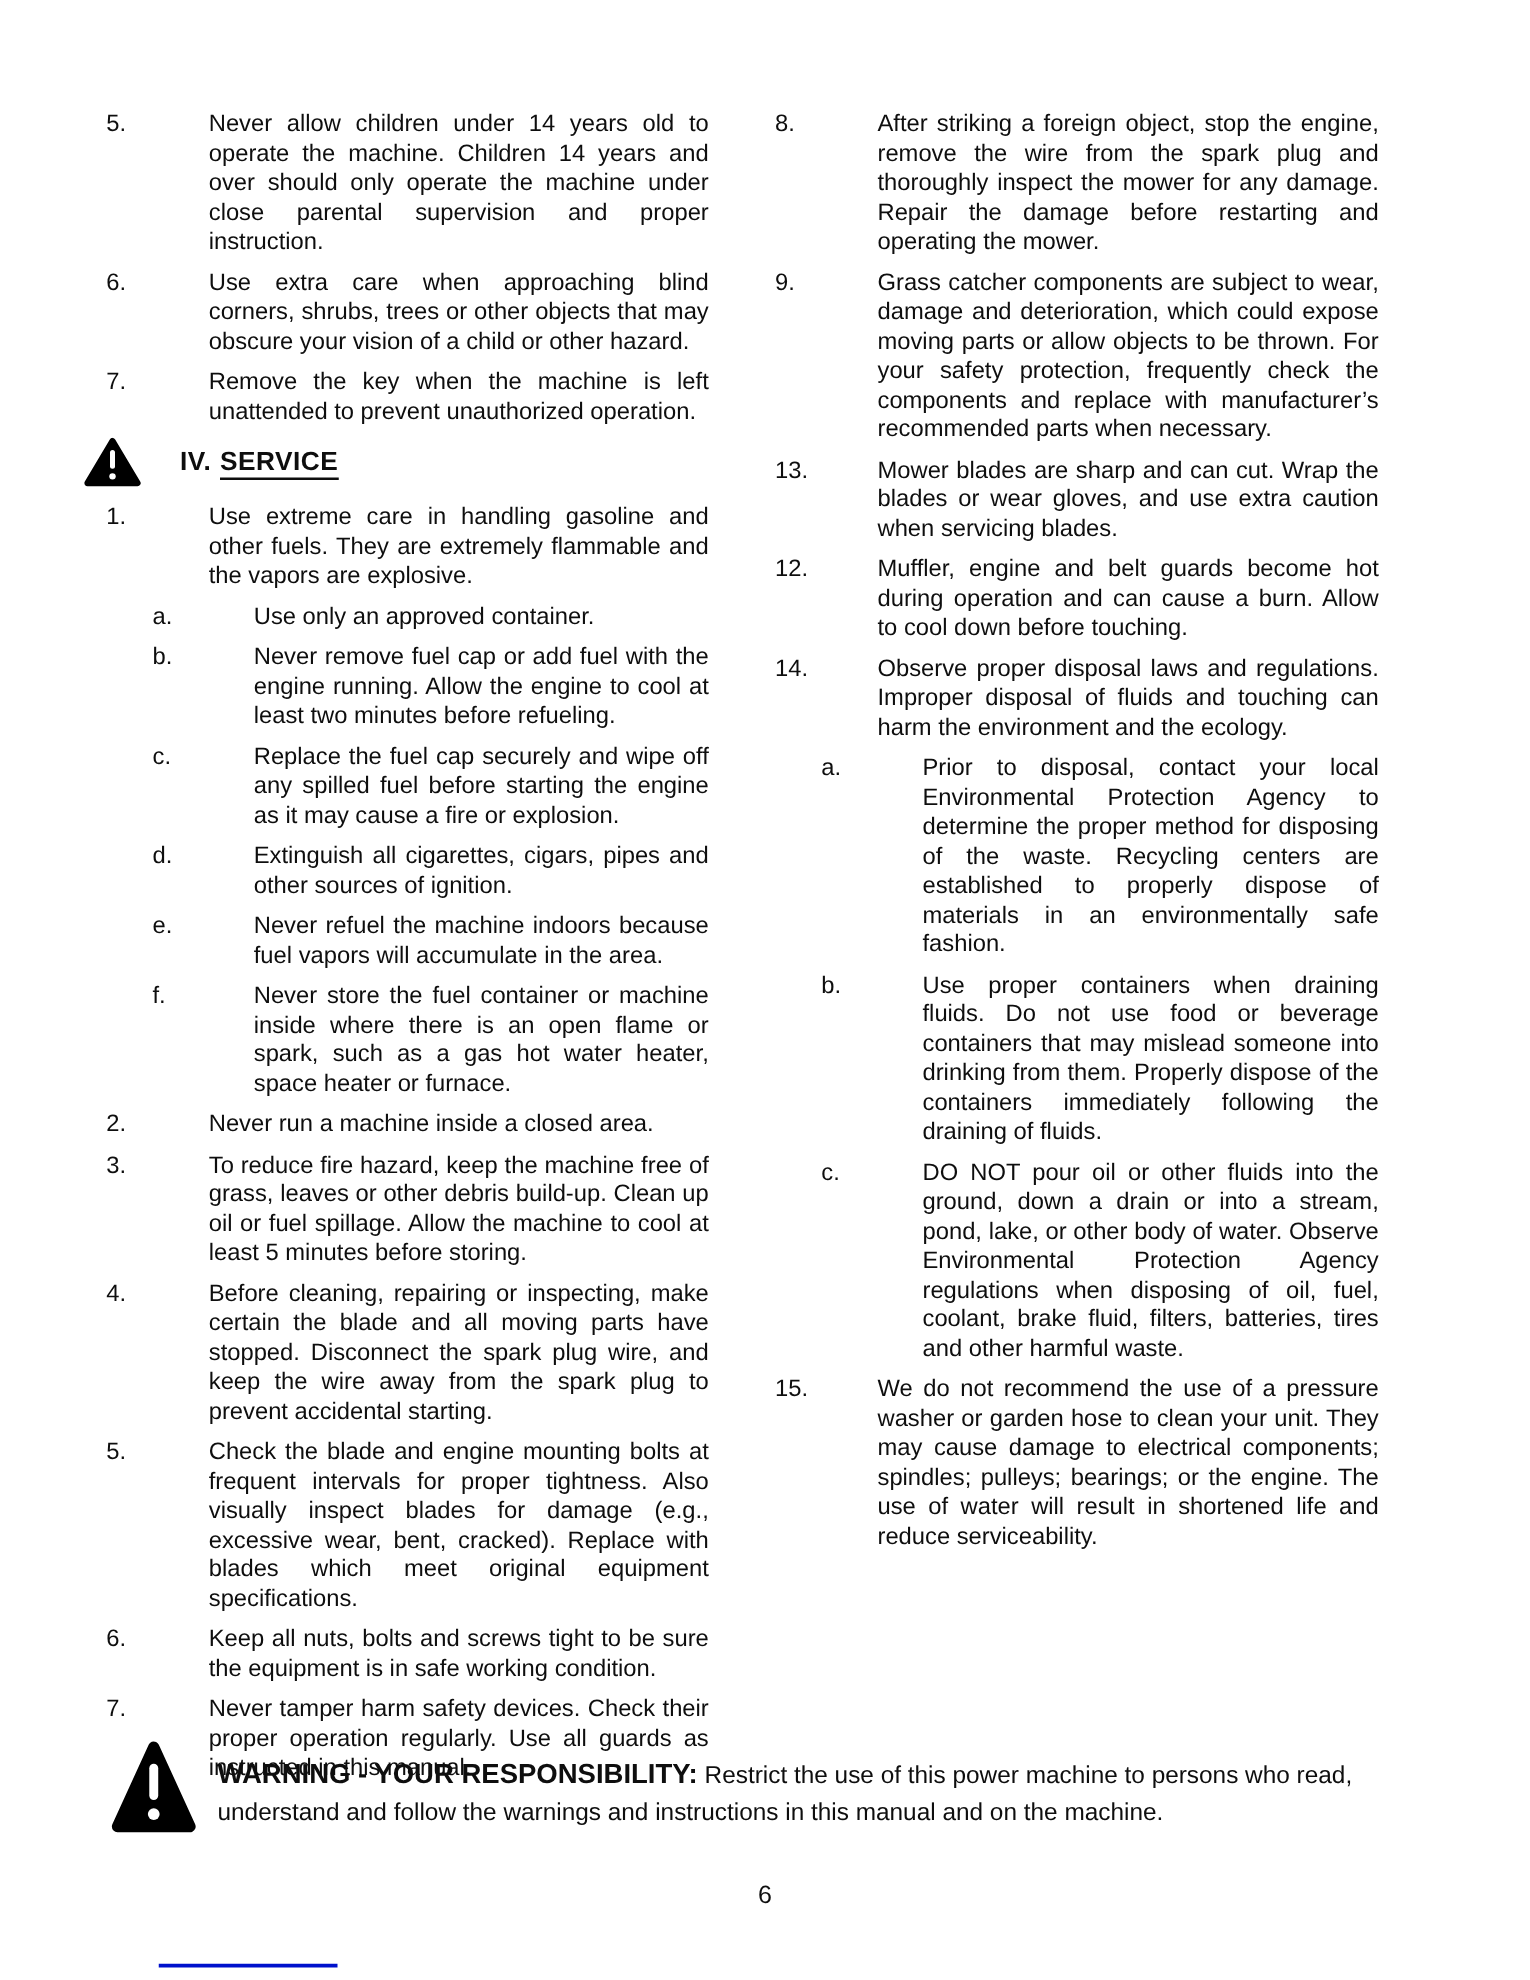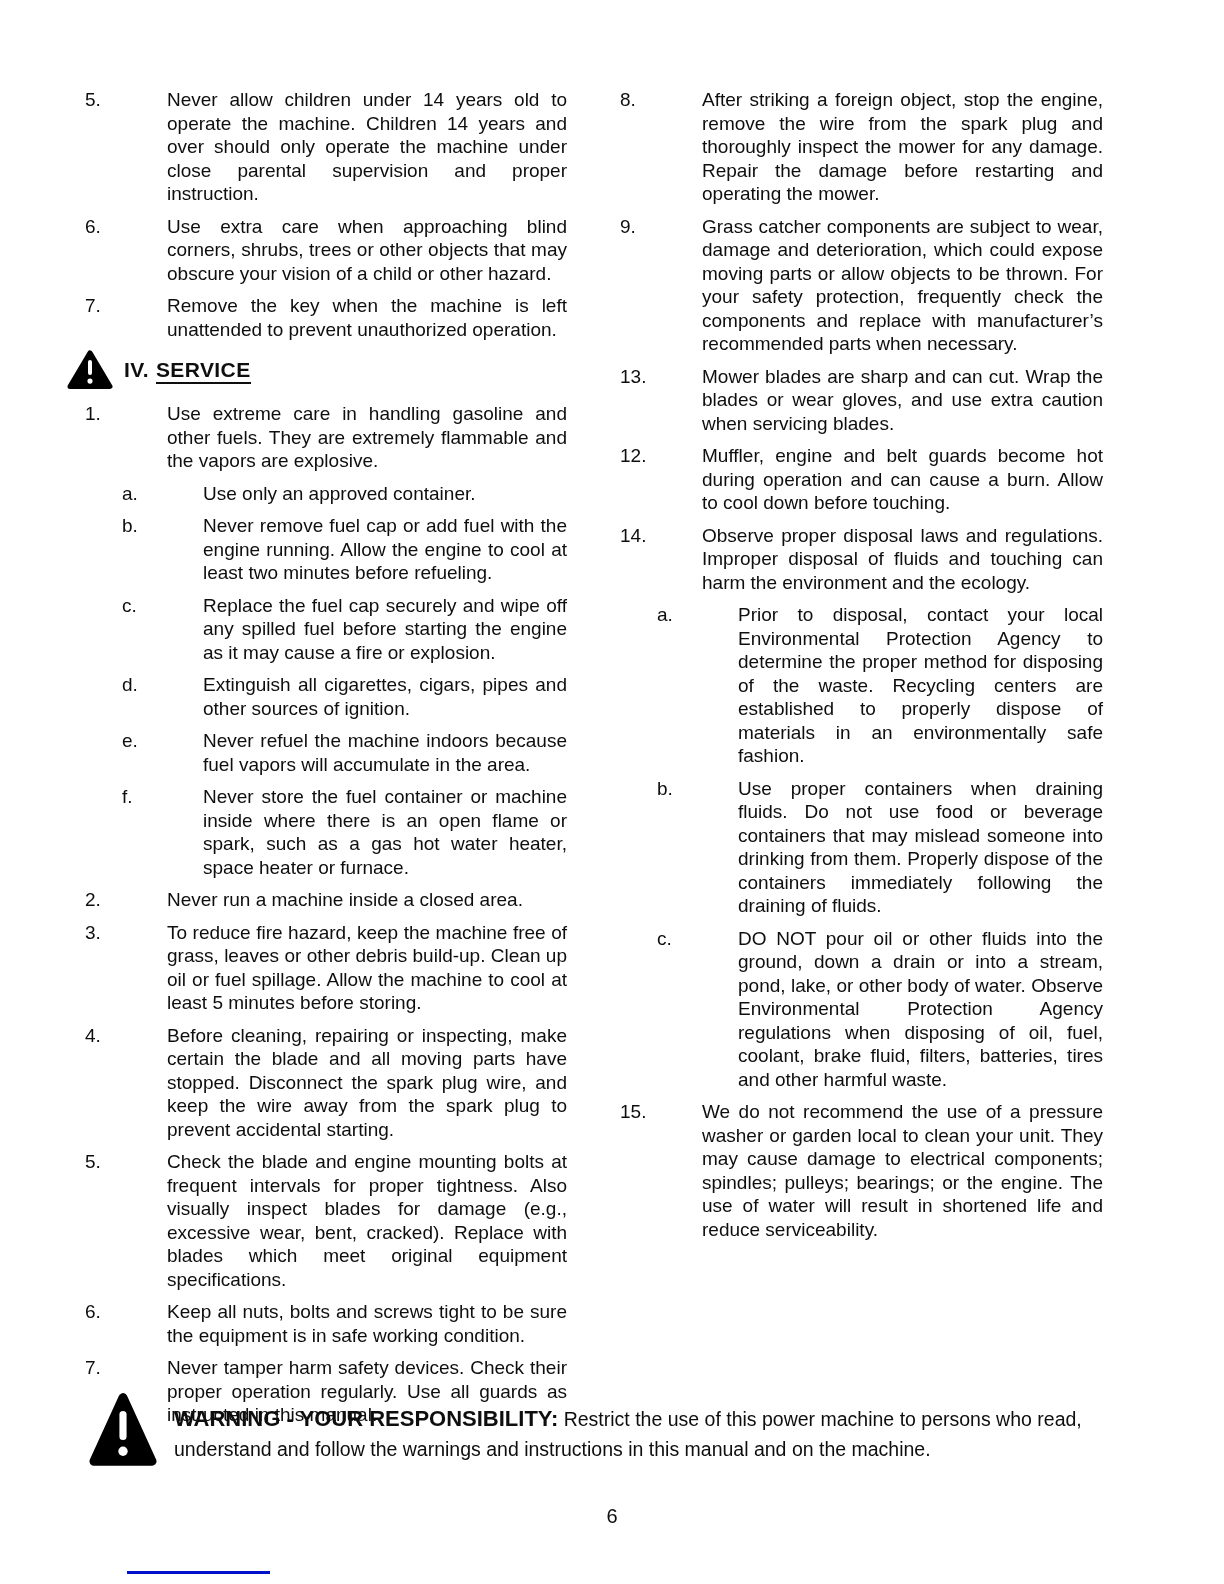--- a/index.html
+++ b/index.html
@@ -9,21 +9,21 @@
     margin:0 auto;overflow:hidden;
   }
   .col{position:absolute;top:88px;font-size:19px;line-height:23.5px;}
   .col-left{left:85px;width:482px;}
   .col-right{left:620px;width:483px;}
   .row{display:flex;margin-bottom:9px;}
   .row .marker{flex:0 0 42px;}
   .row .body{flex:1 1 auto;text-align:justify;margin-left:40px;}
   .row.sub{margin-left:37px;}
   .row.sub .marker{flex:0 0 41px;}
-  .service-heading{display:flex;align-items:center;margin:4px 0 12px -18px;}
+  .service-heading{display:flex;align-items:center;margin:4px 0 12px -18px;gap:20px;}
   .service-heading svg{width:46px;height:40px;flex:0 0 auto;}
   .heading-text{font-weight:bold;font-size:21px;margin-left:11px;letter-spacing:0.4px;white-space:nowrap;}
   .heading-title{border-bottom:2.5px solid currentColor;padding-bottom:1px;margin-left:7px;}
   .footer{position:absolute;left:88px;top:1392px;width:1022px;display:flex;align-items:center;}
   .footer svg{width:70px;height:76px;flex:0 0 auto;}
   .footer-text{margin-left:16px;margin-top:8px;font-size:19.5px;line-height:30px;width:938px;}
   .footer-bold{font-weight:bold;font-size:22px;}
   .page-num{position:absolute;left:0;top:1505px;width:1224px;text-align:center;font-size:20px;}
   .blue-line{position:absolute;left:127px;top:1571px;width:143px;height:3px;background:#0011cc;}
 </style>
@@ -142,21 +142,21 @@
         <div class="row sub">
           <span class="marker">b.</span>
           <div class="body">Use proper containers when draining fluids. Do not use food or beverage containers that may mislead someone into drinking from them. Properly dispose of the containers immediately following the draining of fluids.</div>
         </div>
         <div class="row sub">
           <span class="marker">c.</span>
           <div class="body">DO NOT pour oil or other fluids into the ground, down a drain or into a stream, pond, lake, or other body of water. Observe Environmental Protection Agency regulations when disposing of oil, fuel, coolant, brake fluid, filters, batteries, tires and other harmful waste.</div>
         </div>
         <div class="row">
           <span class="marker">15.</span>
-          <div class="body">We do not recommend the use of a pressure washer or garden local to clean your unit. They may cause damage to electrical components; spindles; pulleys; bearings; or the engine. The use of water will result in shortened life and reduce serviceability.</div>
+          <div class="body">We do not recommend the use of a pressure washer or garden hose to clean your unit. They may cause damage to electrical components; spindles; pulleys; bearings; or the engine. The use of water will result in shortened life and reduce serviceability.</div>
         </div>
       </div>
   </div>
 
   <div class="footer">
     <svg viewBox="0 0 62 68" aria-hidden="true">
       <path d="M31 5 L57 62 L5 62 Z" fill="#000" stroke="#000" stroke-width="8" stroke-linejoin="round"></path>
       <rect x="27.8" y="17" width="6.4" height="26" rx="3.2" fill="#fff"></rect>
       <circle cx="31" cy="53" r="4.2" fill="#fff"></circle>
     </svg>

